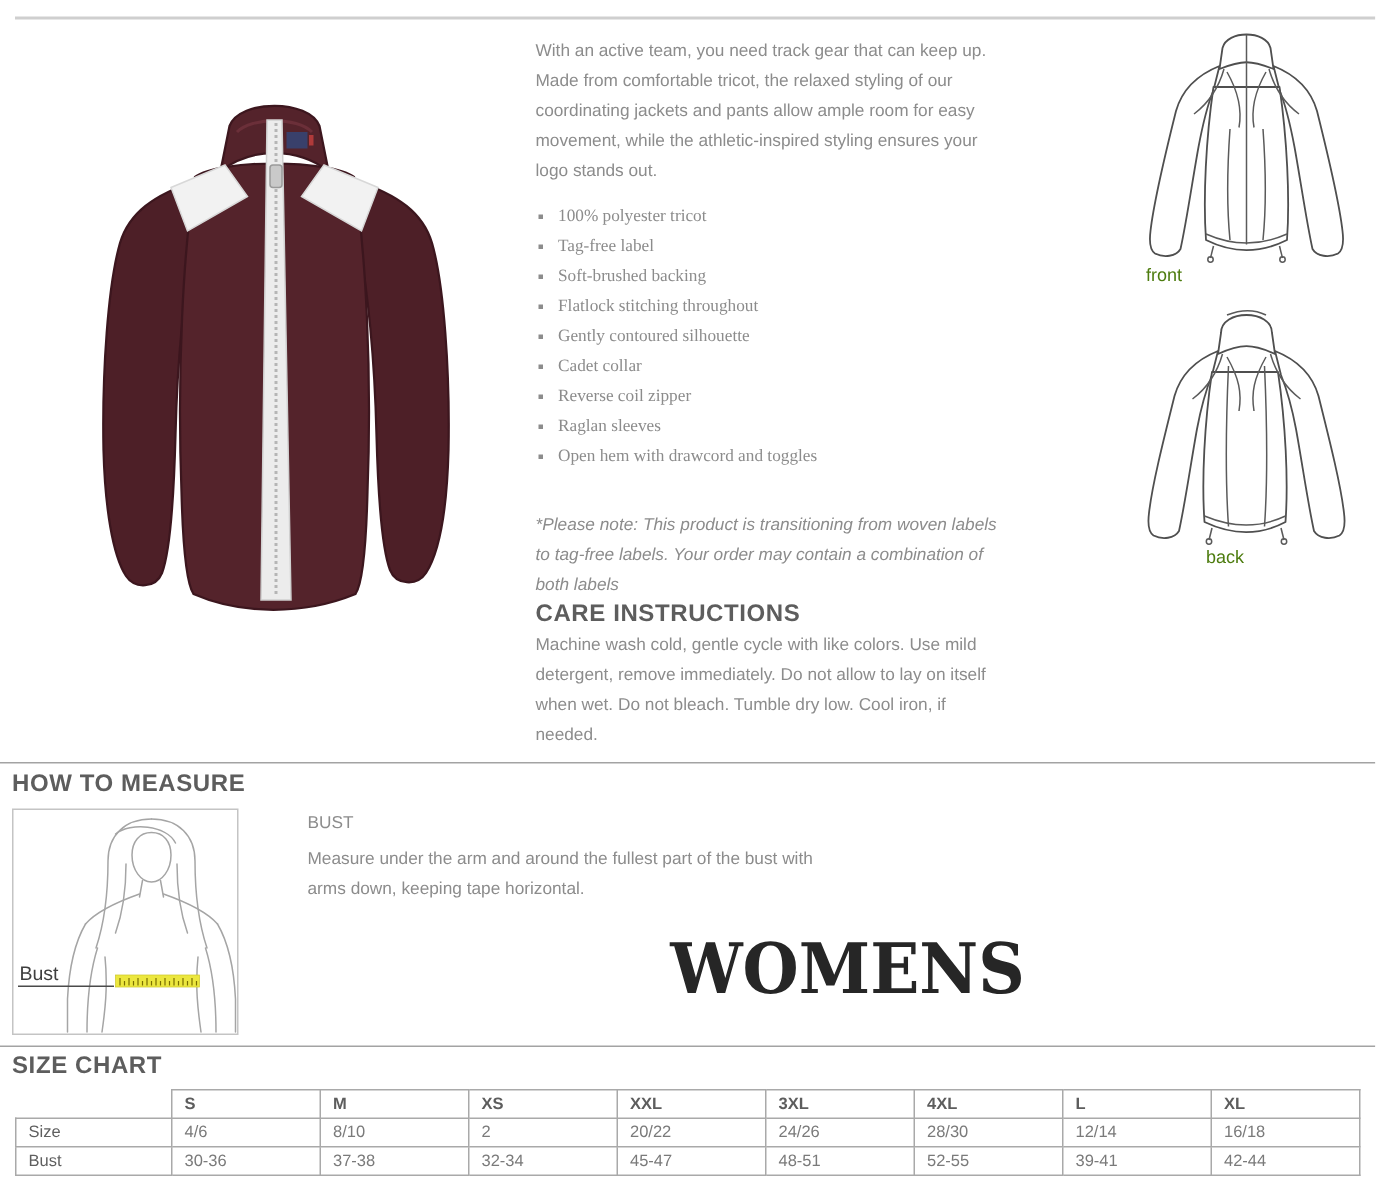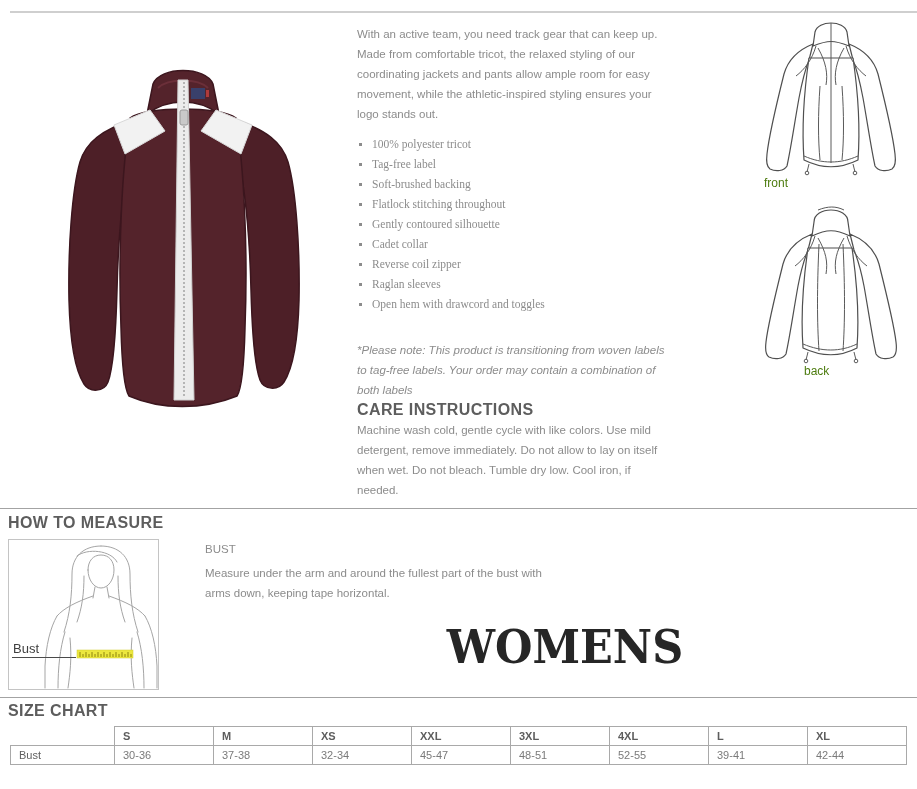--- a/index.html
+++ b/index.html
@@ -226,20 +226,31 @@
             <th>XS</th>
             <th>XXL</th>
             <th>3XL</th>
             <th>4XL</th>
             <th>L</th>
             <th>XL</th>
           </tr>
       </thead>
       <tbody>
           <tr>
+            <th>Size</th>
+            <td>4/6</td>
+            <td>8/10</td>
+            <td>2</td>
+            <td>20/22</td>
+            <td>24/26</td>
+            <td>28/30</td>
+            <td>12/14</td>
+            <td>16/18</td>
+          </tr>
+          <tr>
             <th>Bust</th>
             <td>30-36</td>
             <td>37-38</td>
             <td>32-34</td>
             <td>45-47</td>
             <td>48-51</td>
             <td>52-55</td>
             <td>39-41</td>
             <td>42-44</td>
           </tr>

